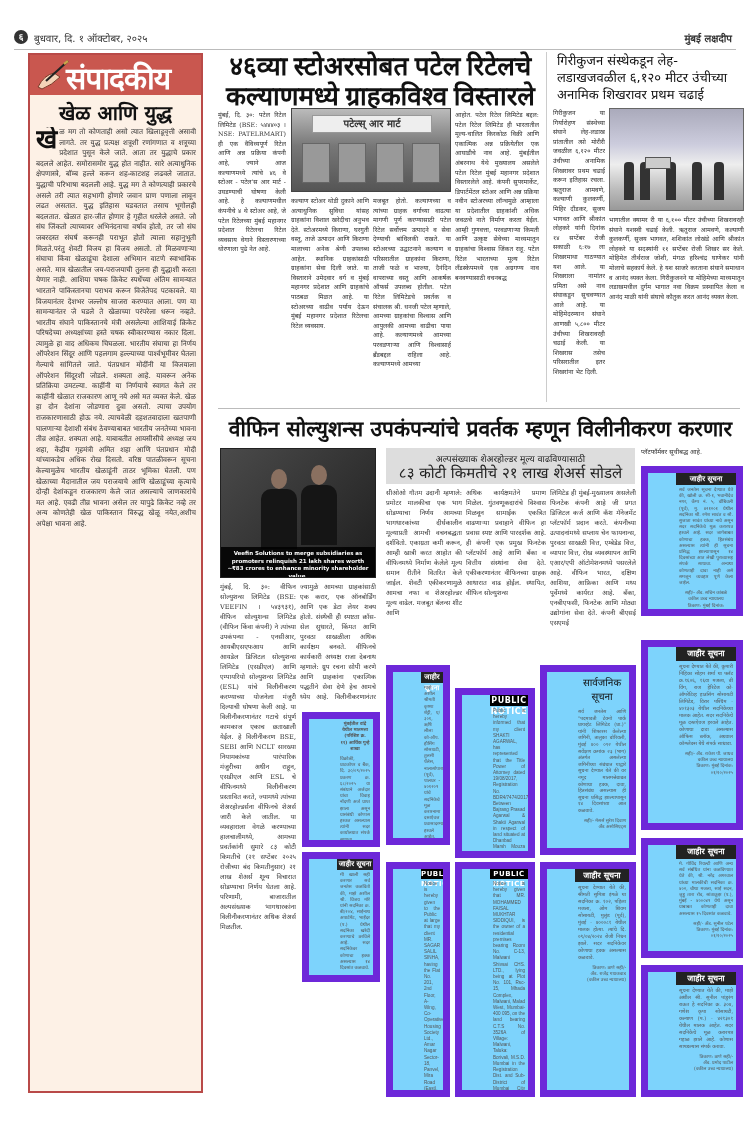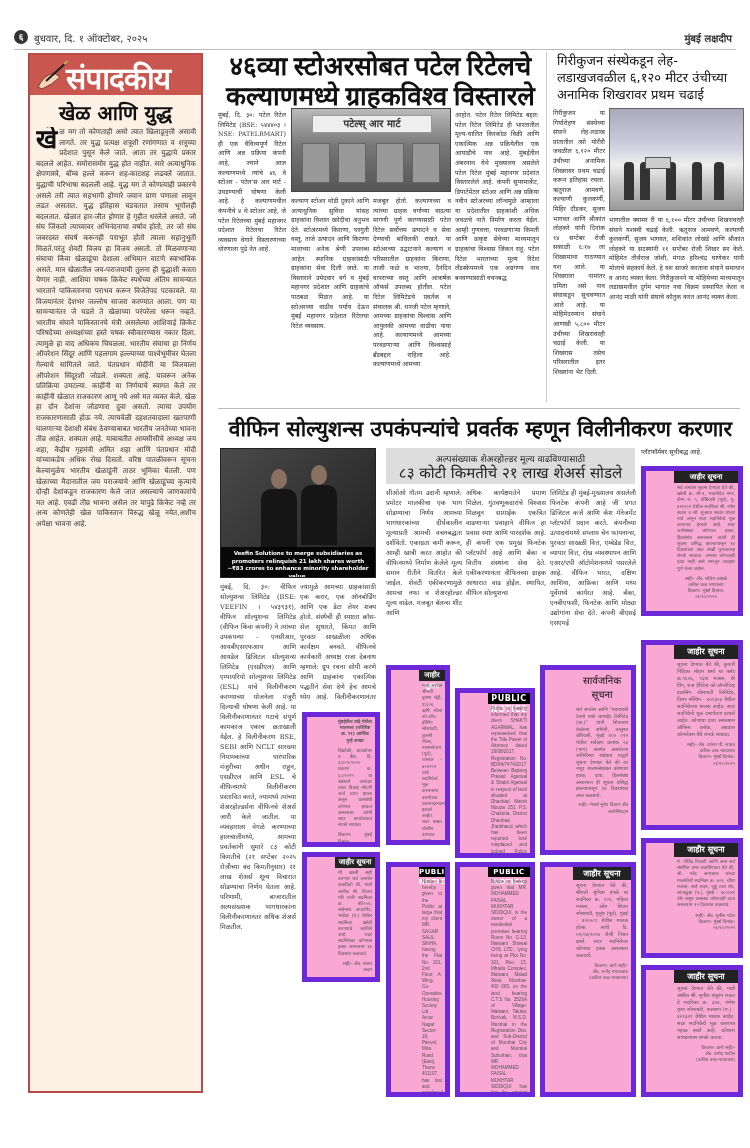--- a/index.html
+++ b/index.html
@@ -32,21 +32,21 @@
   .flag-banner { left: 35px; top: 48px; width: 26px; height: 12px; background: #ccc; border: 1px solid #555; }
 
   .big-hline { left: 218px; top: 408px; width: 522px; height: 1px; background: #bbb; }
   .headline3 { left: 218px; top: 414px; width: 525px; text-align: center; font-size: 21px; font-weight: bold; color: #111; font-family: "DejaVu Sans", sans-serif; white-space: nowrap; }
   .photo-people { left: 220px; top: 448px; width: 156px; height: 130px; background: linear-gradient(135deg, #4a4a4a, #1e1e1e); border: 1px solid #222; overflow: hidden; }
   .person-head { width: 16px; height: 20px; background: #8a7060; border-radius: 50%; }
   .person-body { width: 36px; height: 60px; background: #151515; border-radius: 10px 10px 0 0; }
   .photo-caption { left: 0; bottom: 0; width: 154px; height: 30px; background: rgba(0,0,0,0.85); color: #fff; font-size: 5.5px; line-height: 7.5px; text-align: center; padding: 3px; font-family: "DejaVu Sans", sans-serif; font-weight: bold; }
   .subhead-box { left: 386px; top: 448px; width: 249px; height: 36px; background: #ddd; text-align: center; font-size: 9px; line-height: 14px; color: #222; padding-top: 4px; font-family: "DejaVu Sans", sans-serif; }
 
-  .notice-box { border: 5px solid #6d28d9; background: #f9a8d4; overflow: hidden; padding-left: 28px; }
+  .notice-box { border: 7px solid #6d28d9; background: #7dd3fc; overflow: hidden; padding-left: 28px; }
   .notice-title-dark { background: #222; color: #fff; text-align: center; font-weight: bold; font-family: "DejaVu Sans", sans-serif; }
   .notice-text { font-size: 4.6px; line-height: 6.2px; color: #555; padding: 2px 3px; text-align: justify; }
   .pn-title { background: #000; color: #fff; text-align: center; font-weight: bold; font-family: "DejaVu Sans", sans-serif; letter-spacing: 0.5px; }
   .pn-text { font-family: "Liberation Sans", sans-serif; }
 </style>
 </head>
 <body>
 
 <div class="abs header-bar"></div>
 <div class="abs page-num">६</div>

